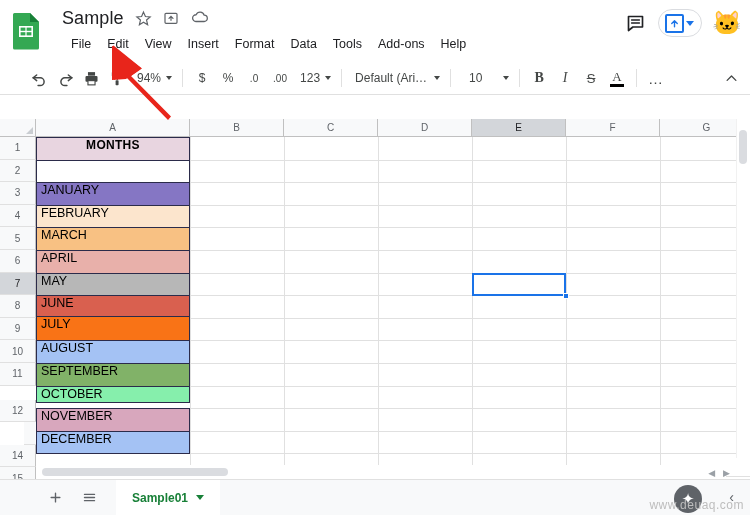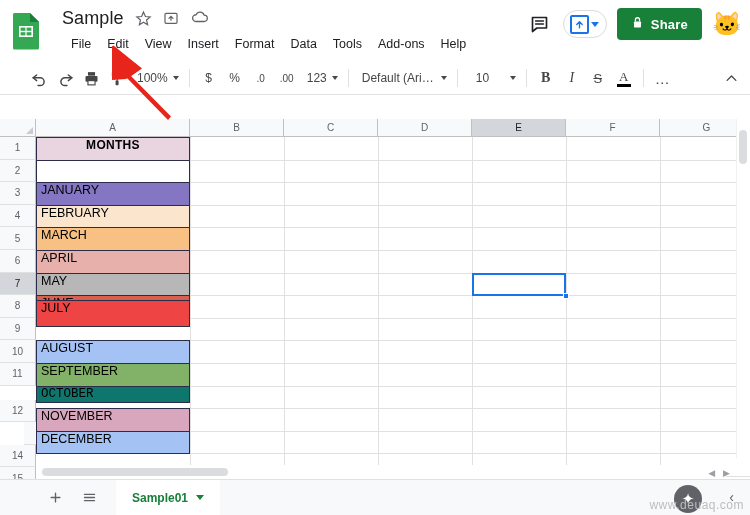--- a/index.html
+++ b/index.html
@@ -283,29 +283,20 @@
         </svg>
       </div>
       <div class="present-wrap">
         <span class="present-icon">
           <svg width="11" height="11" viewBox="0 0 24 24" fill="none" stroke="#1a73e8" stroke-width="3">
             <path d="M12 19 V6 M6 12 l6 -6 l6 6" stroke-linecap="round" stroke-linejoin="round"></path>
           </svg>
         </span>
         <span class="caret-down"></span>
       </div>
-      <div class="share-btn">
-        <span>
-          <svg width="13" height="13" viewBox="0 0 24 24" fill="#fff">
-            <path d="M12 2 a5 5 0 0 0 -5 5 v3 h2.4 V7 a2.6 2.6 0 0 1 5.2 0 v3 H17 V7 a5 5 0 0 0 -5 -5z"></path>
-            <rect x="5.5" y="10" width="13" height="11" rx="1.6"></rect>
-          </svg>
-        </span>
-        <span>Share</span>
-      </div>
       <div class="avatar">
         <span>🐱</span>
       </div>
     </div>
   </div>
 
   <div class="toolbar">
     <div style="width:26px"></div>
     <div class="tb tb-ico">
       <svg width="17" height="17" viewBox="0 0 24 24" fill="none" stroke="#444746" stroke-width="2.1">
@@ -327,21 +318,21 @@
       </svg>
     </div>
     <div class="tb tb-ico">
       <svg width="17" height="17" viewBox="0 0 24 24" fill="#444746">
         <rect x="4" y="3" width="14" height="6" rx="1"></rect>
         <path d="M18 6 h2.5 v5 h-8 v3 h-1.6 v-4.6 h8 V7.4 H18z"></path>
         <rect x="9.3" y="14.5" width="4.2" height="7" rx="1"></rect>
       </svg>
     </div>
     <div class="tb tb-select">
-      <span class="tb-txt">100%</span>
+      <span class="tb-txt">94%</span>
       <span class="tb-caret"></span>
     </div>
     <div class="tb-sep"></div>
     <div class="tb tb-ico">
       <span class="tb-txt">$</span>
     </div>
     <div class="tb tb-ico">
       <span class="tb-txt">%</span>
     </div>
     <div class="tb tb-ico">
@@ -502,30 +493,30 @@
         </div>
         <div class="cellA" style="top: 113px; height: 23.6px; background: rgb(232, 176, 170);">
           <span>APRIL</span>
         </div>
         <div class="cellA" style="top: 135.6px; height: 23.6px; background: rgb(183, 183, 183);">
           <span>MAY</span>
         </div>
         <div class="cellA" style="top: 158.2px; height: 23.6px; background: rgb(217, 96, 79);">
           <span>JUNE</span>
         </div>
-        <div class="cellA" style="top: 163px; height: 27px; background: #ef4444;">
+        <div class="cellA" style="top: 179px; height: 27px; background: #f97316;">
           <span>JULY</span>
         </div>
         <div class="cellA" style="top: 203.4px; height: 23.6px; background: rgb(164, 194, 244);">
           <span>AUGUST</span>
         </div>
         <div class="cellA" style="top: 226px; height: 23.6px; background: rgb(129, 178, 104);">
           <span>SEPTEMBER</span>
         </div>
-        <div class="cellA" style="top: 248.6px; height: 17px; background: #0f766e; font-family: Liberation Mono, monospace;">
+        <div class="cellA" style="top: 248.6px; height: 17px; background: #86efac;">
           <span>OCTOBER</span>
         </div>
         <div class="cellA" style="top: 271.2px; height: 31px; background: rgb(216, 167, 189);">
           <span>NOVEMBER</span>
         </div>
         <div class="cellA" style="top: 293.8px; height: 23.6px; background: rgb(164, 194, 244);">
           <span>DECEMBER</span>
         </div>
         <div class="selcell" style="left: 436px; top: 135.6px; width: 94px; height: 23.6px; border-color: rgb(26, 115, 232);"></div>
         <div class="fillhandle" style="left: 527px; top: 156.2px; background: rgb(26, 115, 232);"></div>

